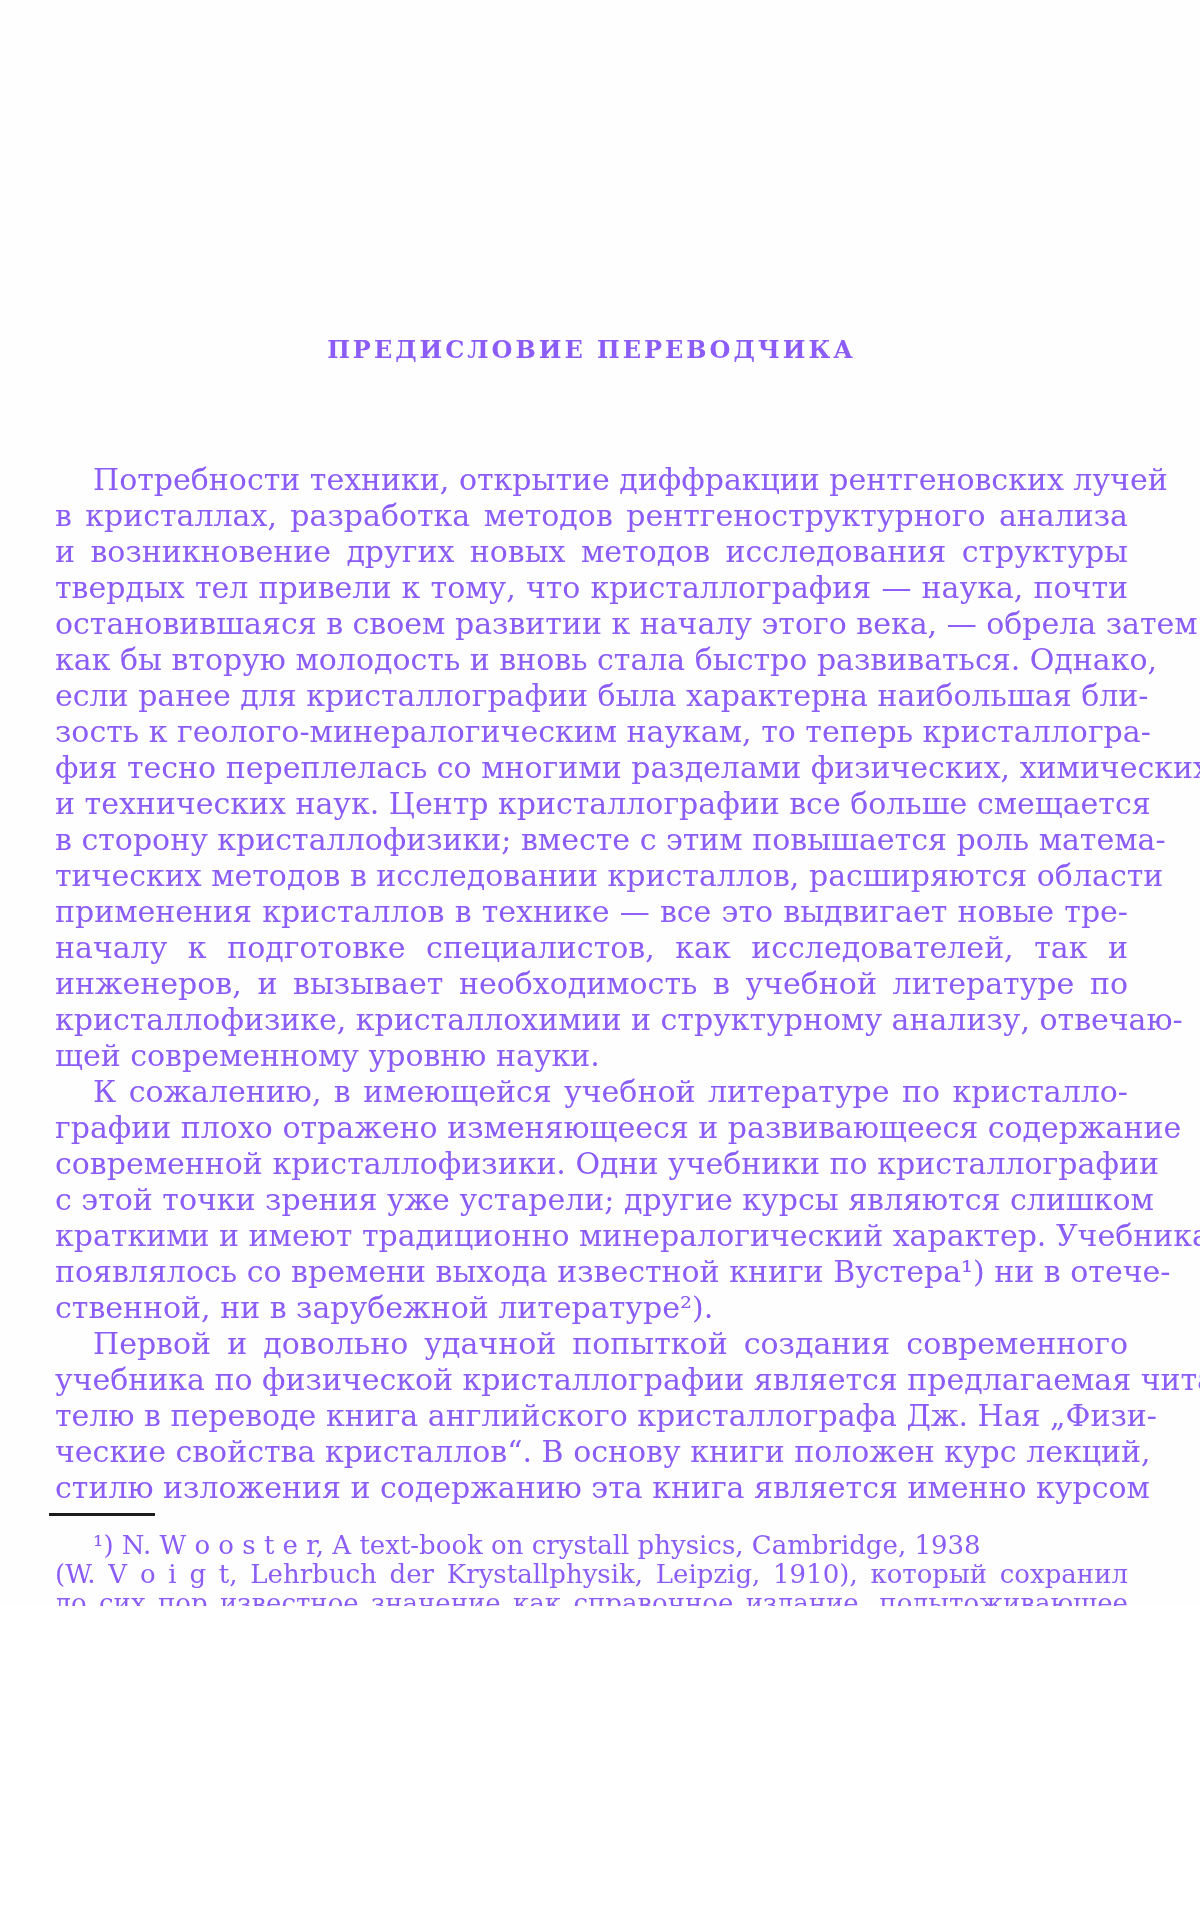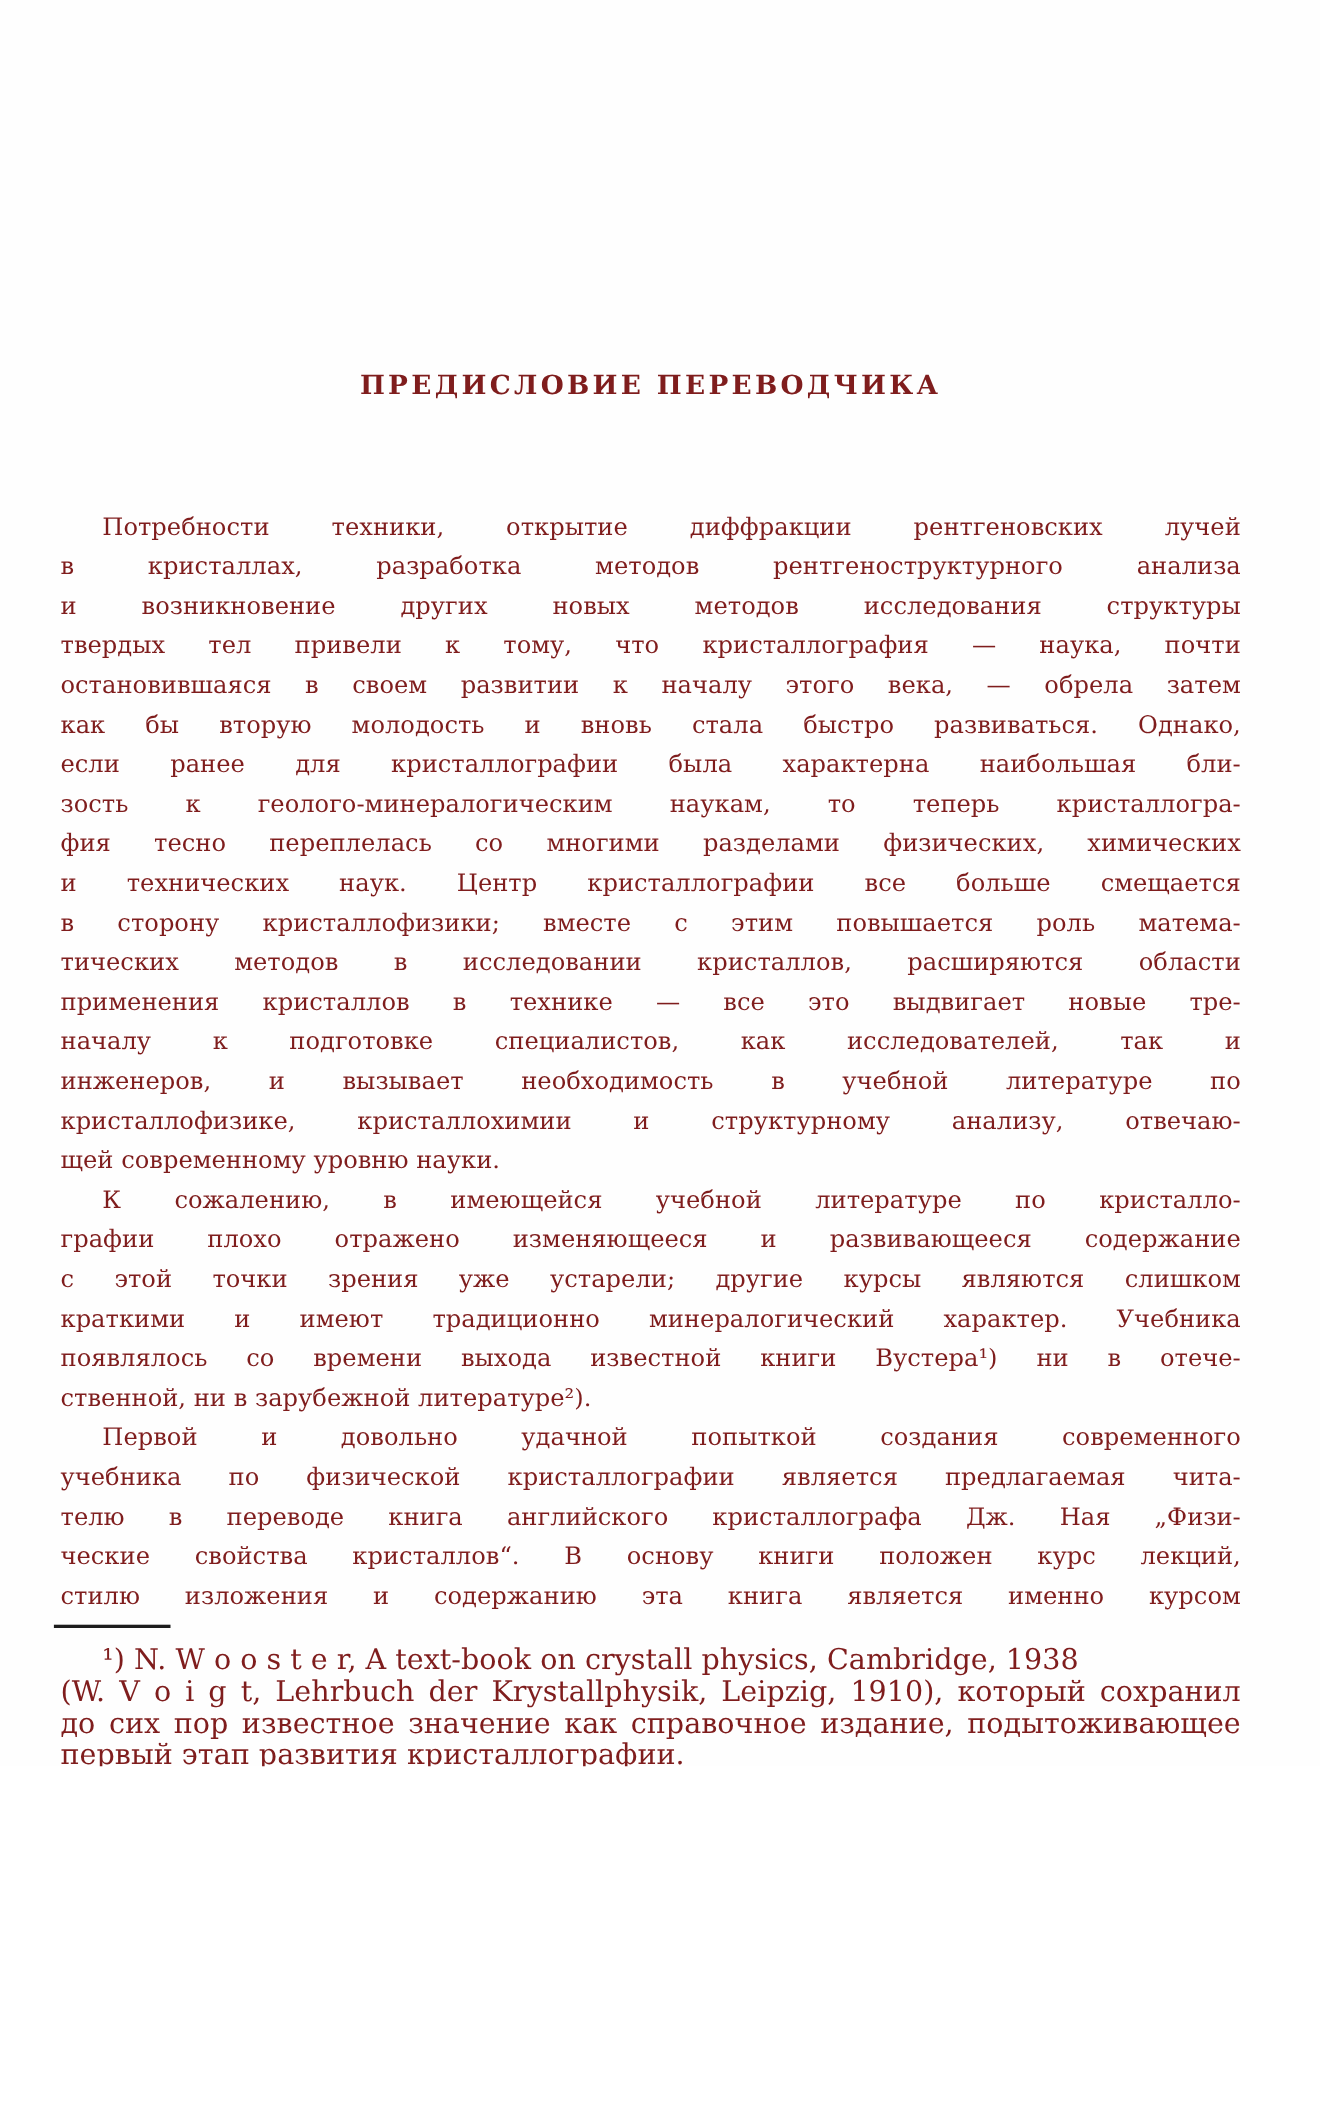--- a/index.html
+++ b/index.html
@@ -6,39 +6,39 @@
     margin: 0;
     padding: 0;
     background: #ffffff;
   }
   .page {
     position: relative;
     width: 1200px;
     height: 1606px;
     margin: 0 auto;
     background: #fefefe;
-    color: #7f1d1d;
+    color: #8b5cf6;
     font-family: "DejaVu Serif", "Liberation Serif", serif;
     box-sizing: border-box;
     padding: 338px 72px 0 55px;
     overflow: hidden;
   }
   .title {
     margin: 0 0 100px 0;
     font-size: 24px;
     line-height: 24px;
     font-weight: 700;
     letter-spacing: 3px;
     text-align: center;
     white-space: nowrap;
   }
   .body-text .line {
     height: 36px;
     line-height: 36px;
-    font-size: 22px;
+    font-size: 30px;
     text-align: justify;
     text-align-last: justify;
     white-space: nowrap;
   }
   .footnotes .line {
     height: 29px;
     line-height: 29px;
     font-size: 26px;
     text-align: justify;
     text-align-last: justify;
@@ -78,20 +78,21 @@
         <div class="line">тических методов в исследовании кристаллов, расширяются области</div>
         <div class="line">применения кристаллов в технике — все это выдвигает новые тре-</div>
         <div class="line">началу к подготовке специалистов, как исследователей, так и</div>
         <div class="line">инженеров, и вызывает необходимость в учебной литературе по</div>
         <div class="line">кристаллофизике, кристаллохимии и структурному анализу, отвечаю-</div>
         <div class="line noj">щей современному уровню науки.</div>
       </div>
       <div class="para">
         <div class="line indent">К сожалению, в имеющейся учебной литературе по кристалло-</div>
         <div class="line">графии плохо отражено изменяющееся и развивающееся содержание</div>
+        <div class="line">современной кристаллофизики. Одни учебники по кристаллографии</div>
         <div class="line">с этой точки зрения уже устарели; другие курсы являются слишком</div>
         <div class="line">краткими и имеют традиционно минералогический характер. Учебника</div>
         <div class="line">появлялось со времени выхода известной книги Вустера¹) ни в отече-</div>
         <div class="line noj">ственной, ни в зарубежной литературе²).</div>
       </div>
       <div class="para">
         <div class="line indent">Первой и довольно удачной попыткой создания современного</div>
         <div class="line">учебника по физической кристаллографии является предлагаемая чита-</div>
         <div class="line">телю в переводе книга английского кристаллографа Дж. Ная „Физи-</div>
         <div class="line">ческие свойства кристаллов“. В основу книги положен курс лекций,</div>

